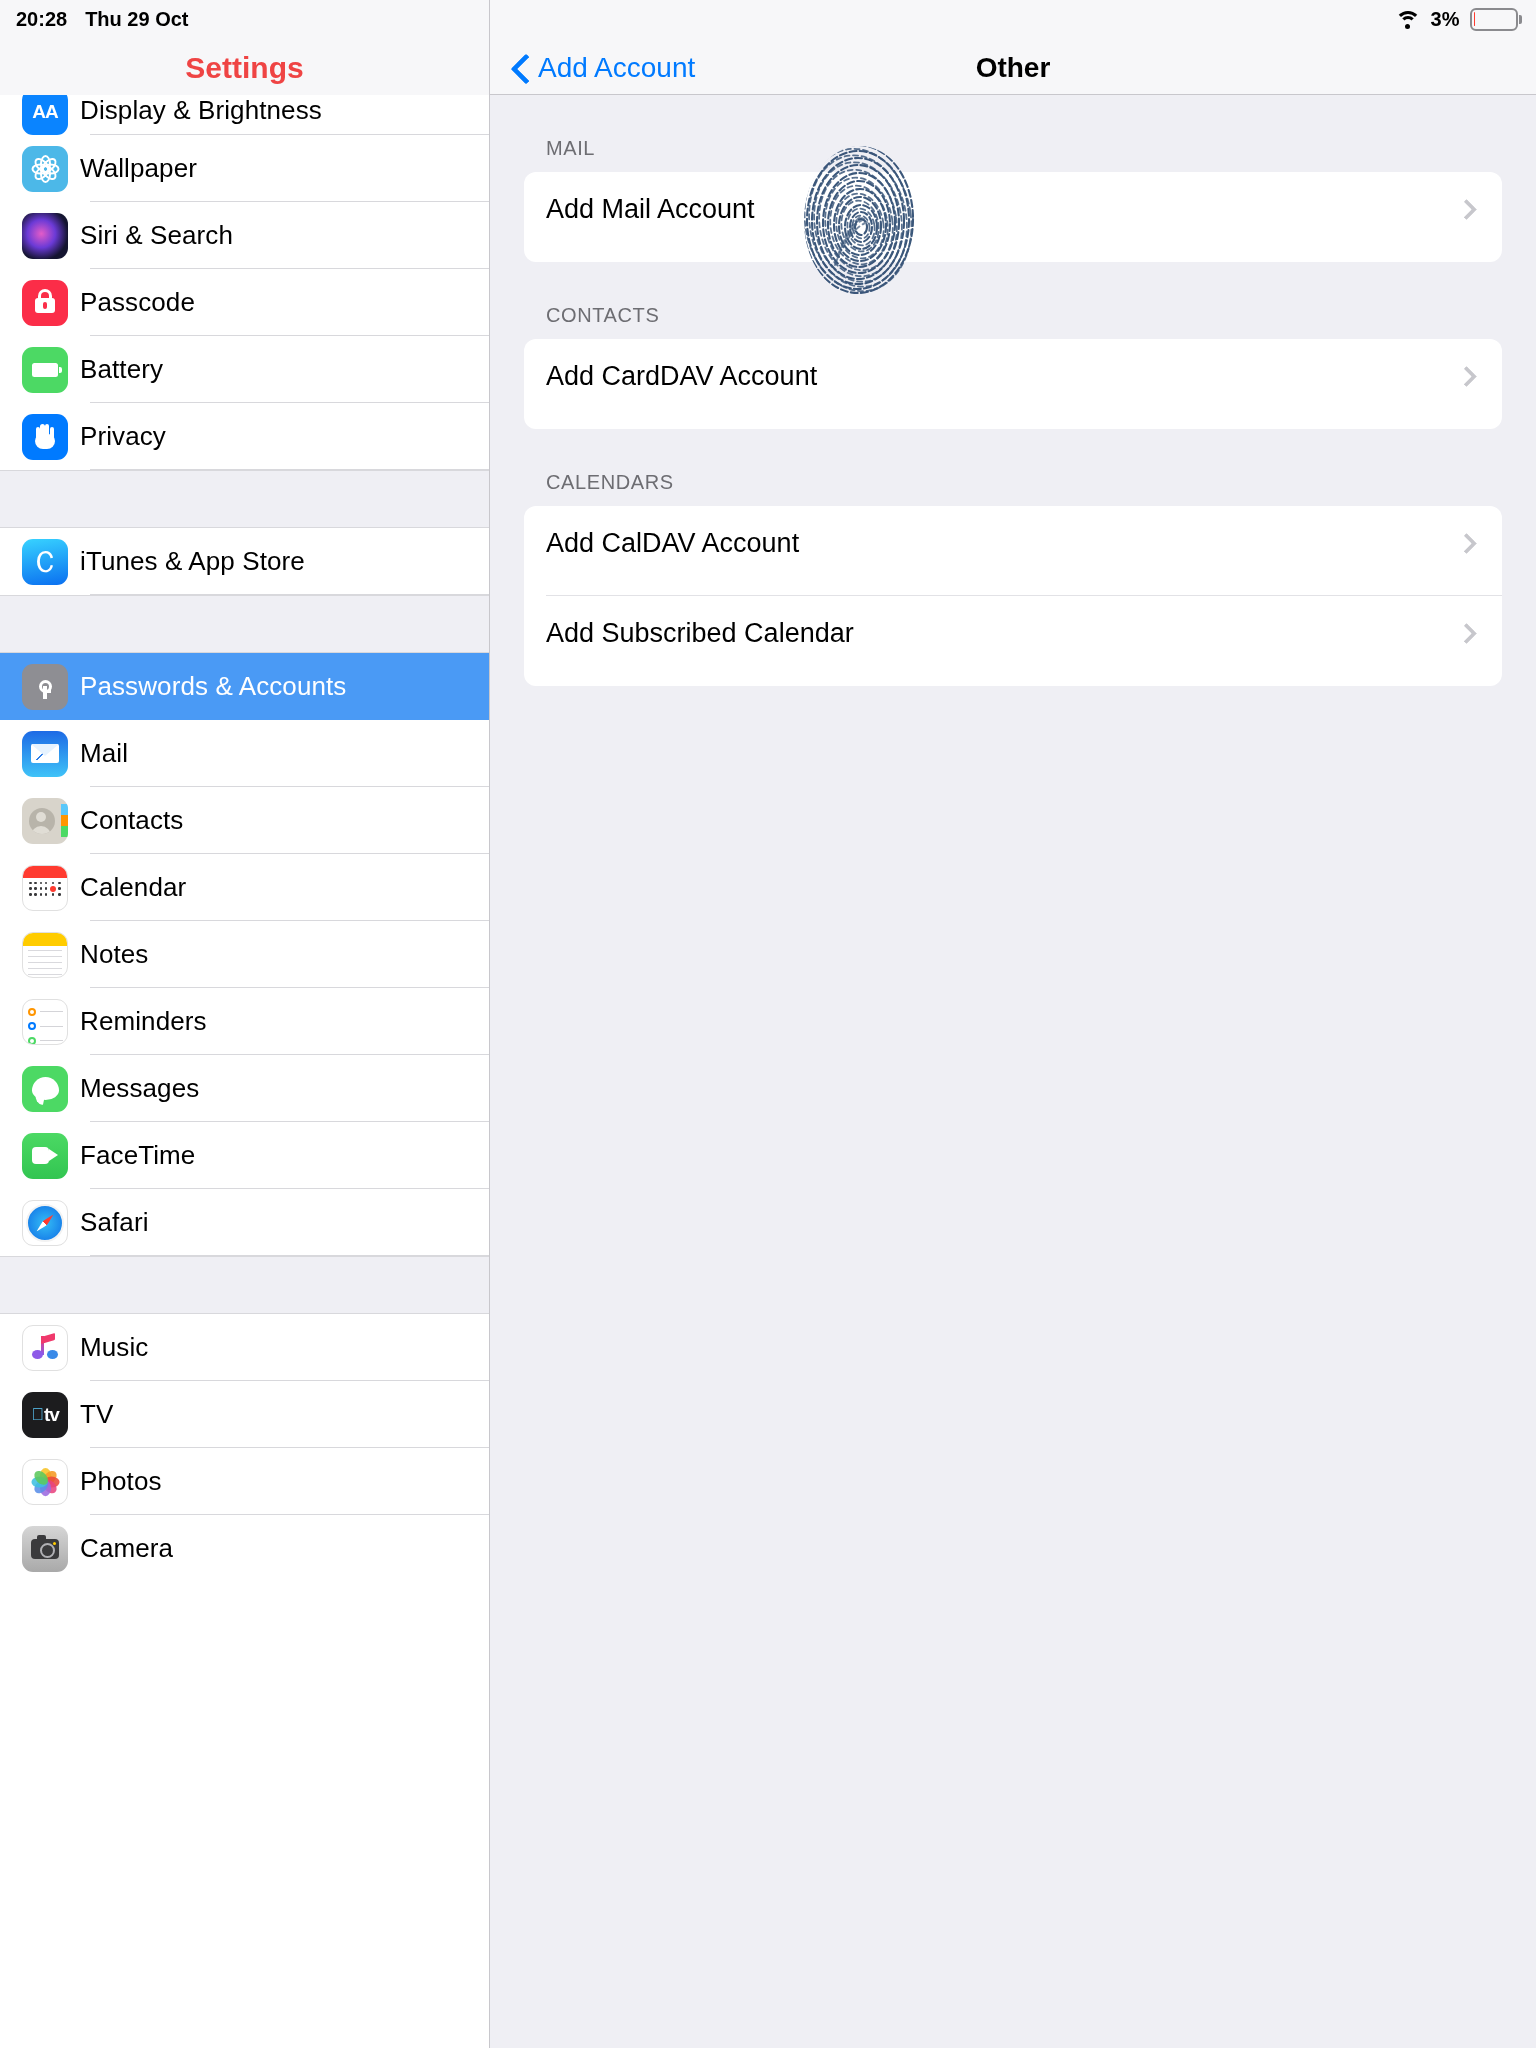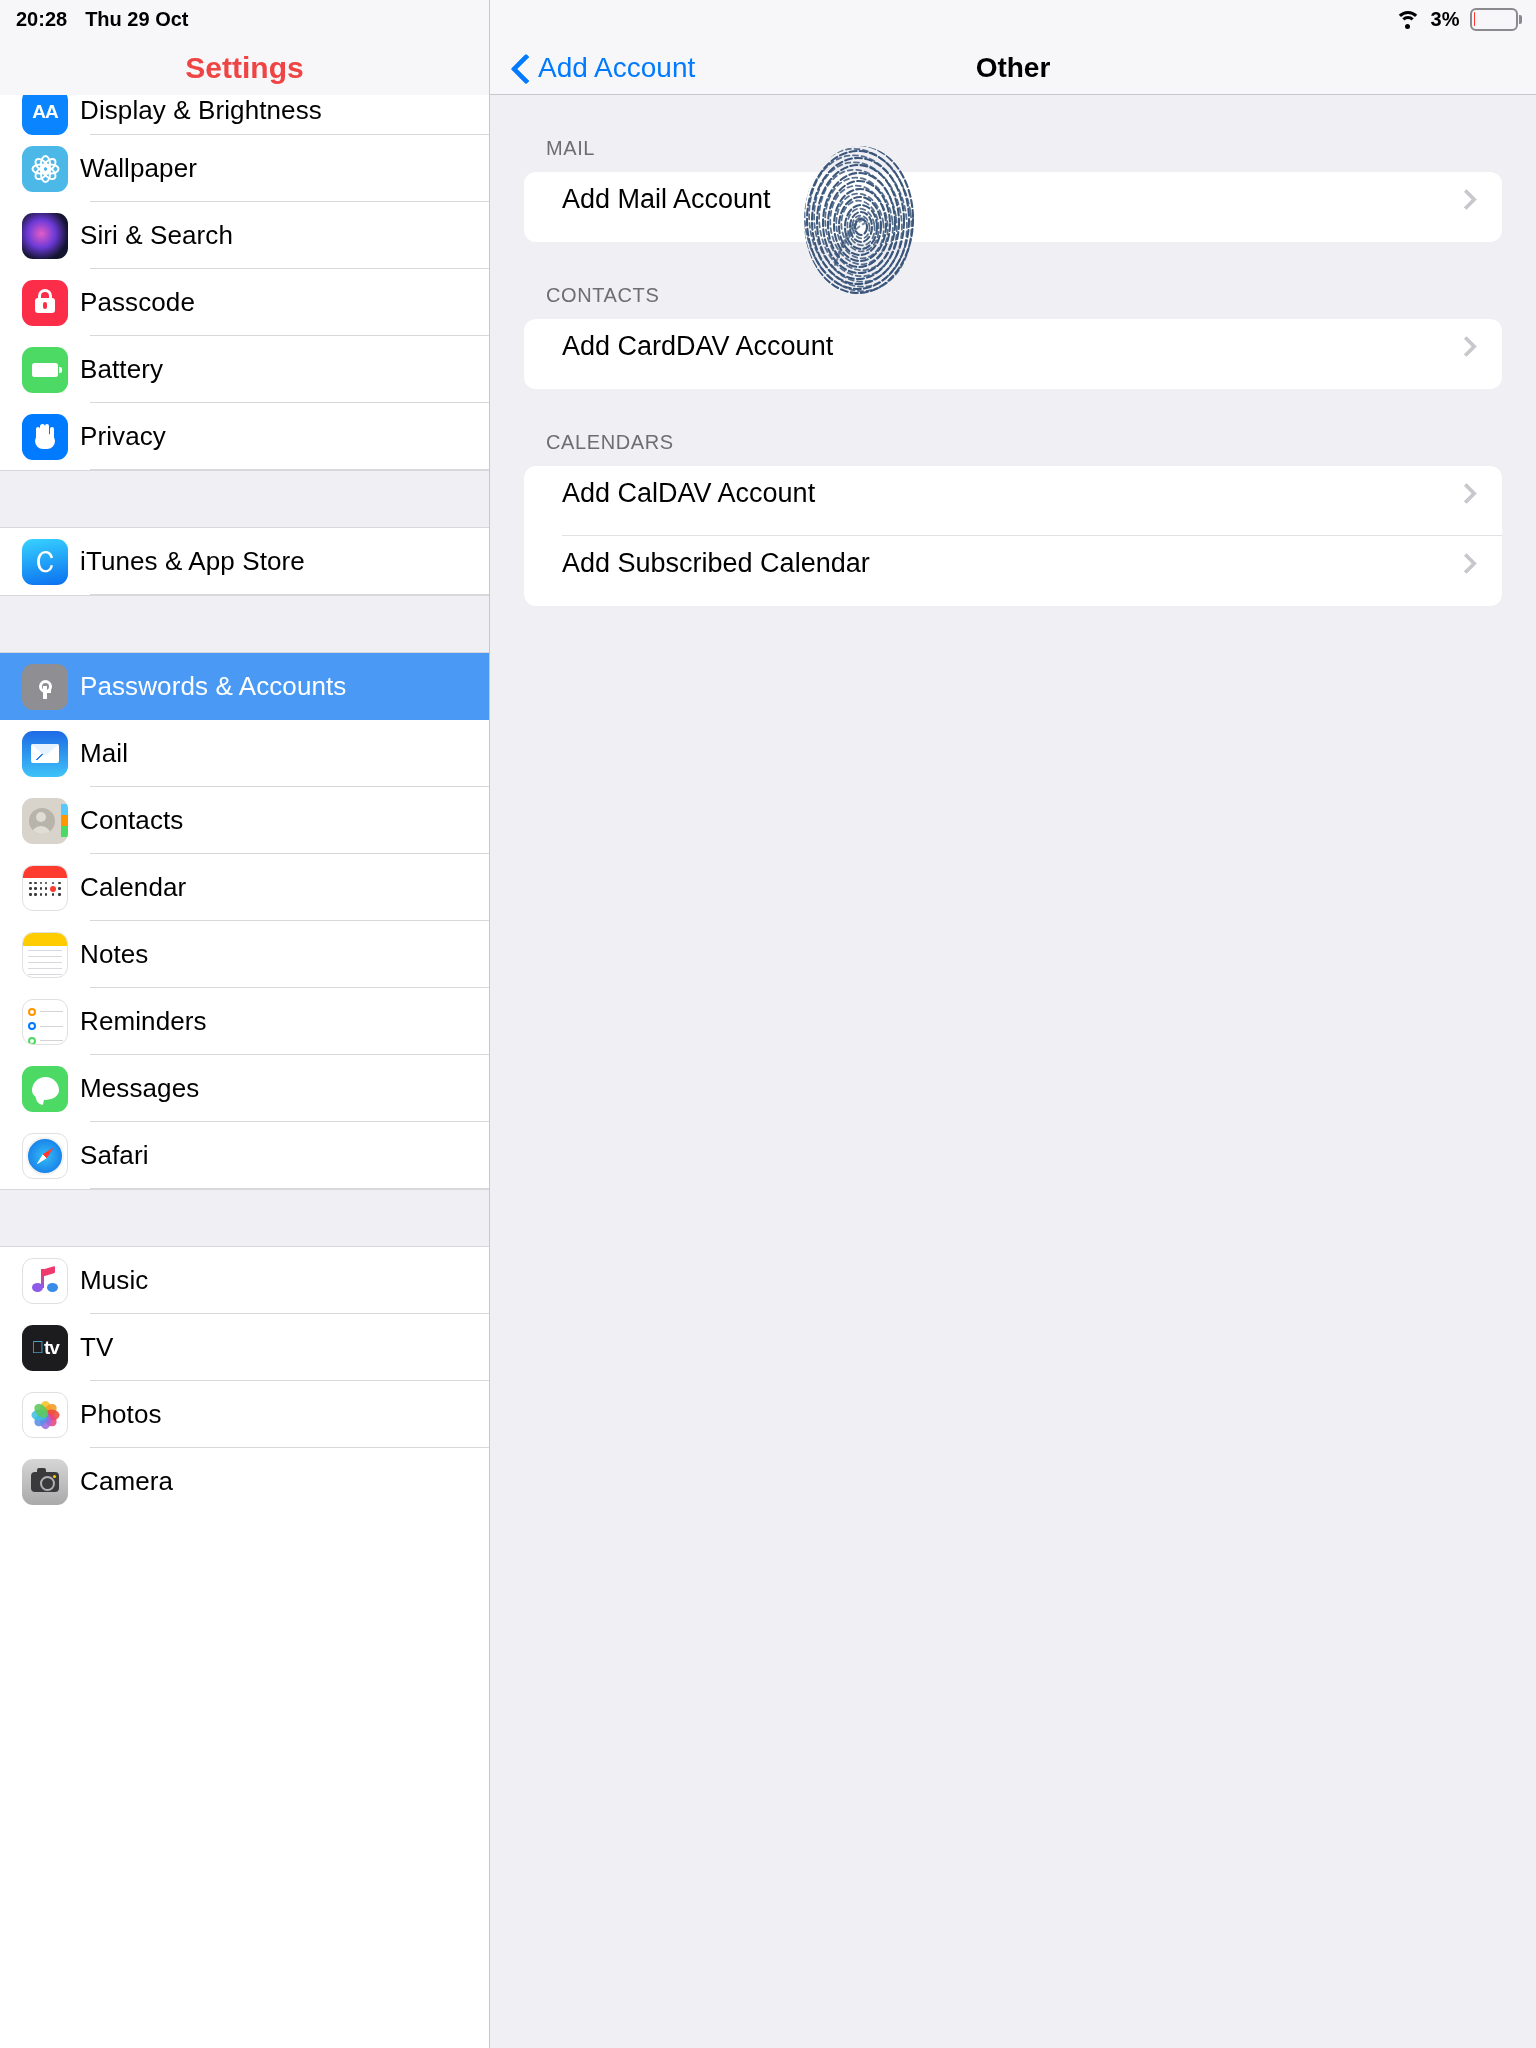--- a/index.html
+++ b/index.html
@@ -189,22 +189,22 @@
     position: absolute; left: 0; right: 0; bottom: 10px; text-align: center;
     font-size: 28px; font-weight: bold; color: #000; pointer-events: none;
   }
   .content { padding: 0 34px; }
   .sec-header {
     font-size: 20px; color: #6d6d72; letter-spacing: .6px;
     padding: 42px 0 12px 22px; text-transform: uppercase;
   }
   .card { background: #fff; border-radius: 12px; overflow: hidden; }
   .card-row {
-    height: 70px; display: flex; align-items: center; justify-content: space-between;
-    padding: 0 22px 16px 22px; position: relative; cursor: pointer; margin-left: 16px;
+    height: 90px; display: flex; align-items: center; justify-content: space-between;
+    padding: 0 22px 16px 22px; position: relative; cursor: pointer;
   }
   .card-row .rsep { position: absolute; left: 22px; right: 0; bottom: 0; height: 1px; background: #e2e2e6; }
   .card-row:last-child .rsep { display: none; }
   .row-label { font-size: 27px; color: #000; }
   .chev-r { width: 15px; height: 15px; border-right: 4px solid #c7c7cc; border-top: 4px solid #c7c7cc;
     transform: rotate(45deg); border-radius: 1px; margin-right: 6px; }
 
   
   .fingerprint {
     position: absolute; left: 798px; top: 143px; width: 124px; height: 155px;
@@ -371,20 +371,30 @@
             </span>
           </span>
           <span class="side-label">Reminders</span>
           <span class="sep"></span>
         </div>
         <div class="side-row">
           <span class="ico ico-msg">
             <span class="bubble"></span>
           </span>
           <span class="side-label">Messages</span>
+          <span class="sep"></span>
+        </div>
+        <div class="side-row">
+          <span class="ico ico-ft">
+            <span class="ftcam">
+              <i></i>
+              <b></b>
+            </span>
+          </span>
+          <span class="side-label">FaceTime</span>
           <span class="sep"></span>
         </div>
         <div class="side-row">
           <span class="ico ico-safari">
             <span class="compass"></span>
           </span>
           <span class="side-label">Safari</span>
           <span class="sep"></span>
         </div>
         <div class="gap"></div>

